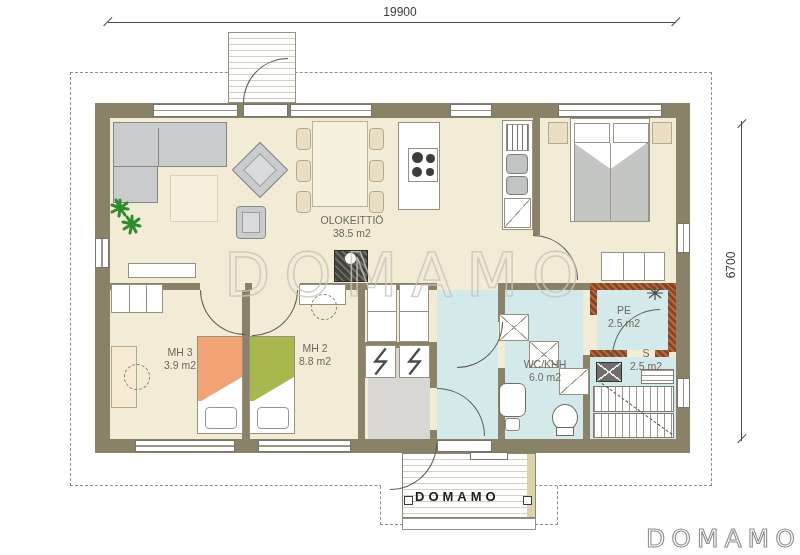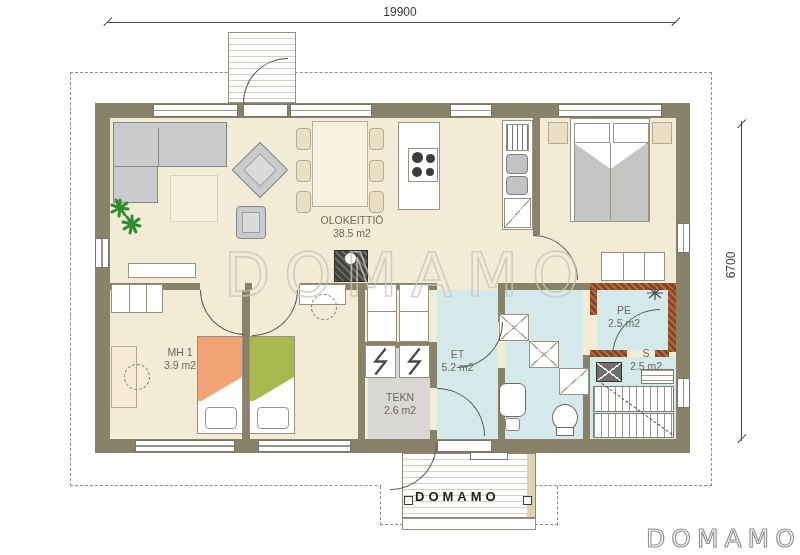--- a/index.html
+++ b/index.html
@@ -225,30 +225,30 @@
   <div class="abs furn" style="left:402px;top:518px;width:134px;height:12px;z-index:3;"></div>
   <div class="abs" style="left:404px;top:496px;width:9px;height:9px;background:#fff;border:1.6px solid #3a3a38;z-index:4;"></div>
   <div class="abs" style="left:523px;top:496px;width:9px;height:9px;background:#fff;border:1.6px solid #3a3a38;z-index:4;"></div>
   <div class="abs arc arc-br" style="left:390px;top:443px;width:47px;height:47px;z-index:6;"></div>
 
   <div class="rlabel" style="left:300px;top:214px;width:104px;">
     <div>OLOKEITTIÖ</div>
     <div>38.5 m2</div>
   </div>
   <div class="rlabel" style="left:135px;top:346px;width:90px;">
-    <div>MH 1</div>
+    <div>MH 3</div>
     <div>3.9 m2</div>
   </div>
-  <div class="rlabel" style="left:420px;top:348px;width:75px;">
-    <div>ET</div>
-    <div>5.2 m2</div>
-  </div>
-  <div class="rlabel" style="left:362px;top:391px;width:76px;">
-    <div>TEKN</div>
-    <div>2.6 m2</div>
+  <div class="rlabel" style="left:270px;top:342px;width:90px;">
+    <div>MH 2</div>
+    <div>8.8 m2</div>
+  </div>
+  <div class="rlabel" style="left:505px;top:358px;width:80px;">
+    <div>WC/KHH</div>
+    <div>6.0 m2</div>
   </div>
   <div class="rlabel" style="left:594px;top:304px;width:60px;">
     <div>PE</div>
     <div>2.5 m2</div>
   </div>
   <div class="rlabel" style="left:616px;top:347px;width:60px;">
     <div>S</div>
     <div>2.5 m2</div>
   </div>
   <div class="katos" style="left:415px;top:489px;">DOMAMO</div>

